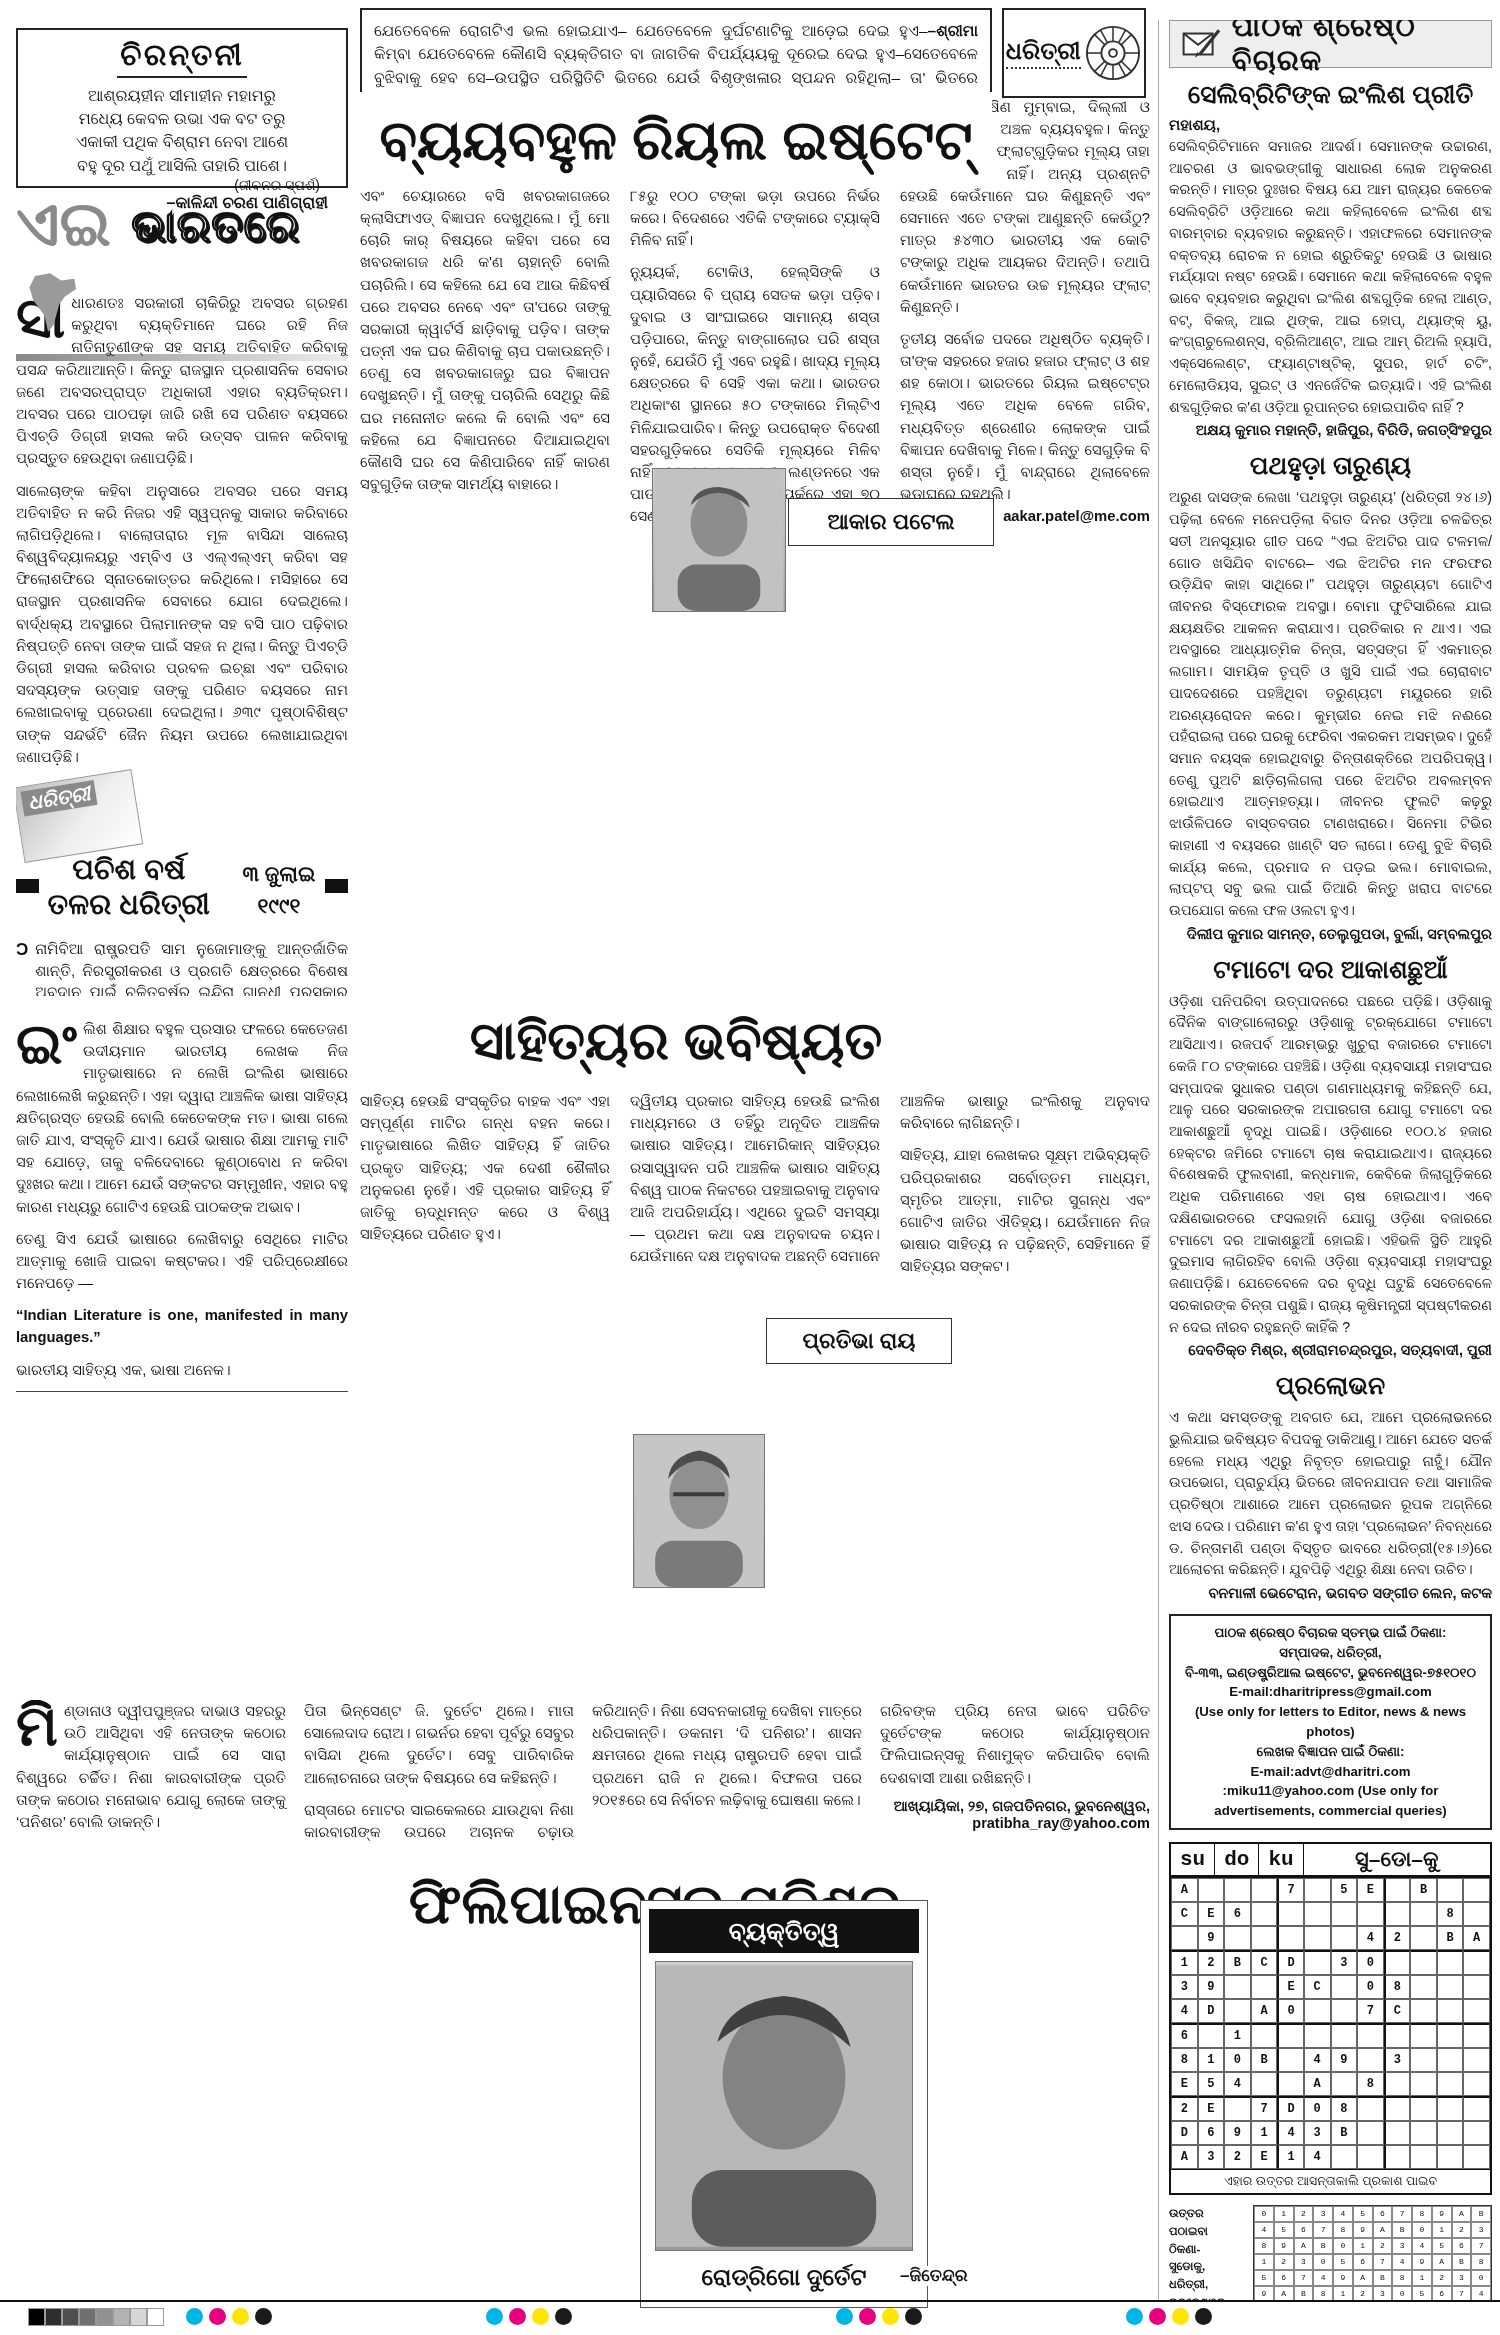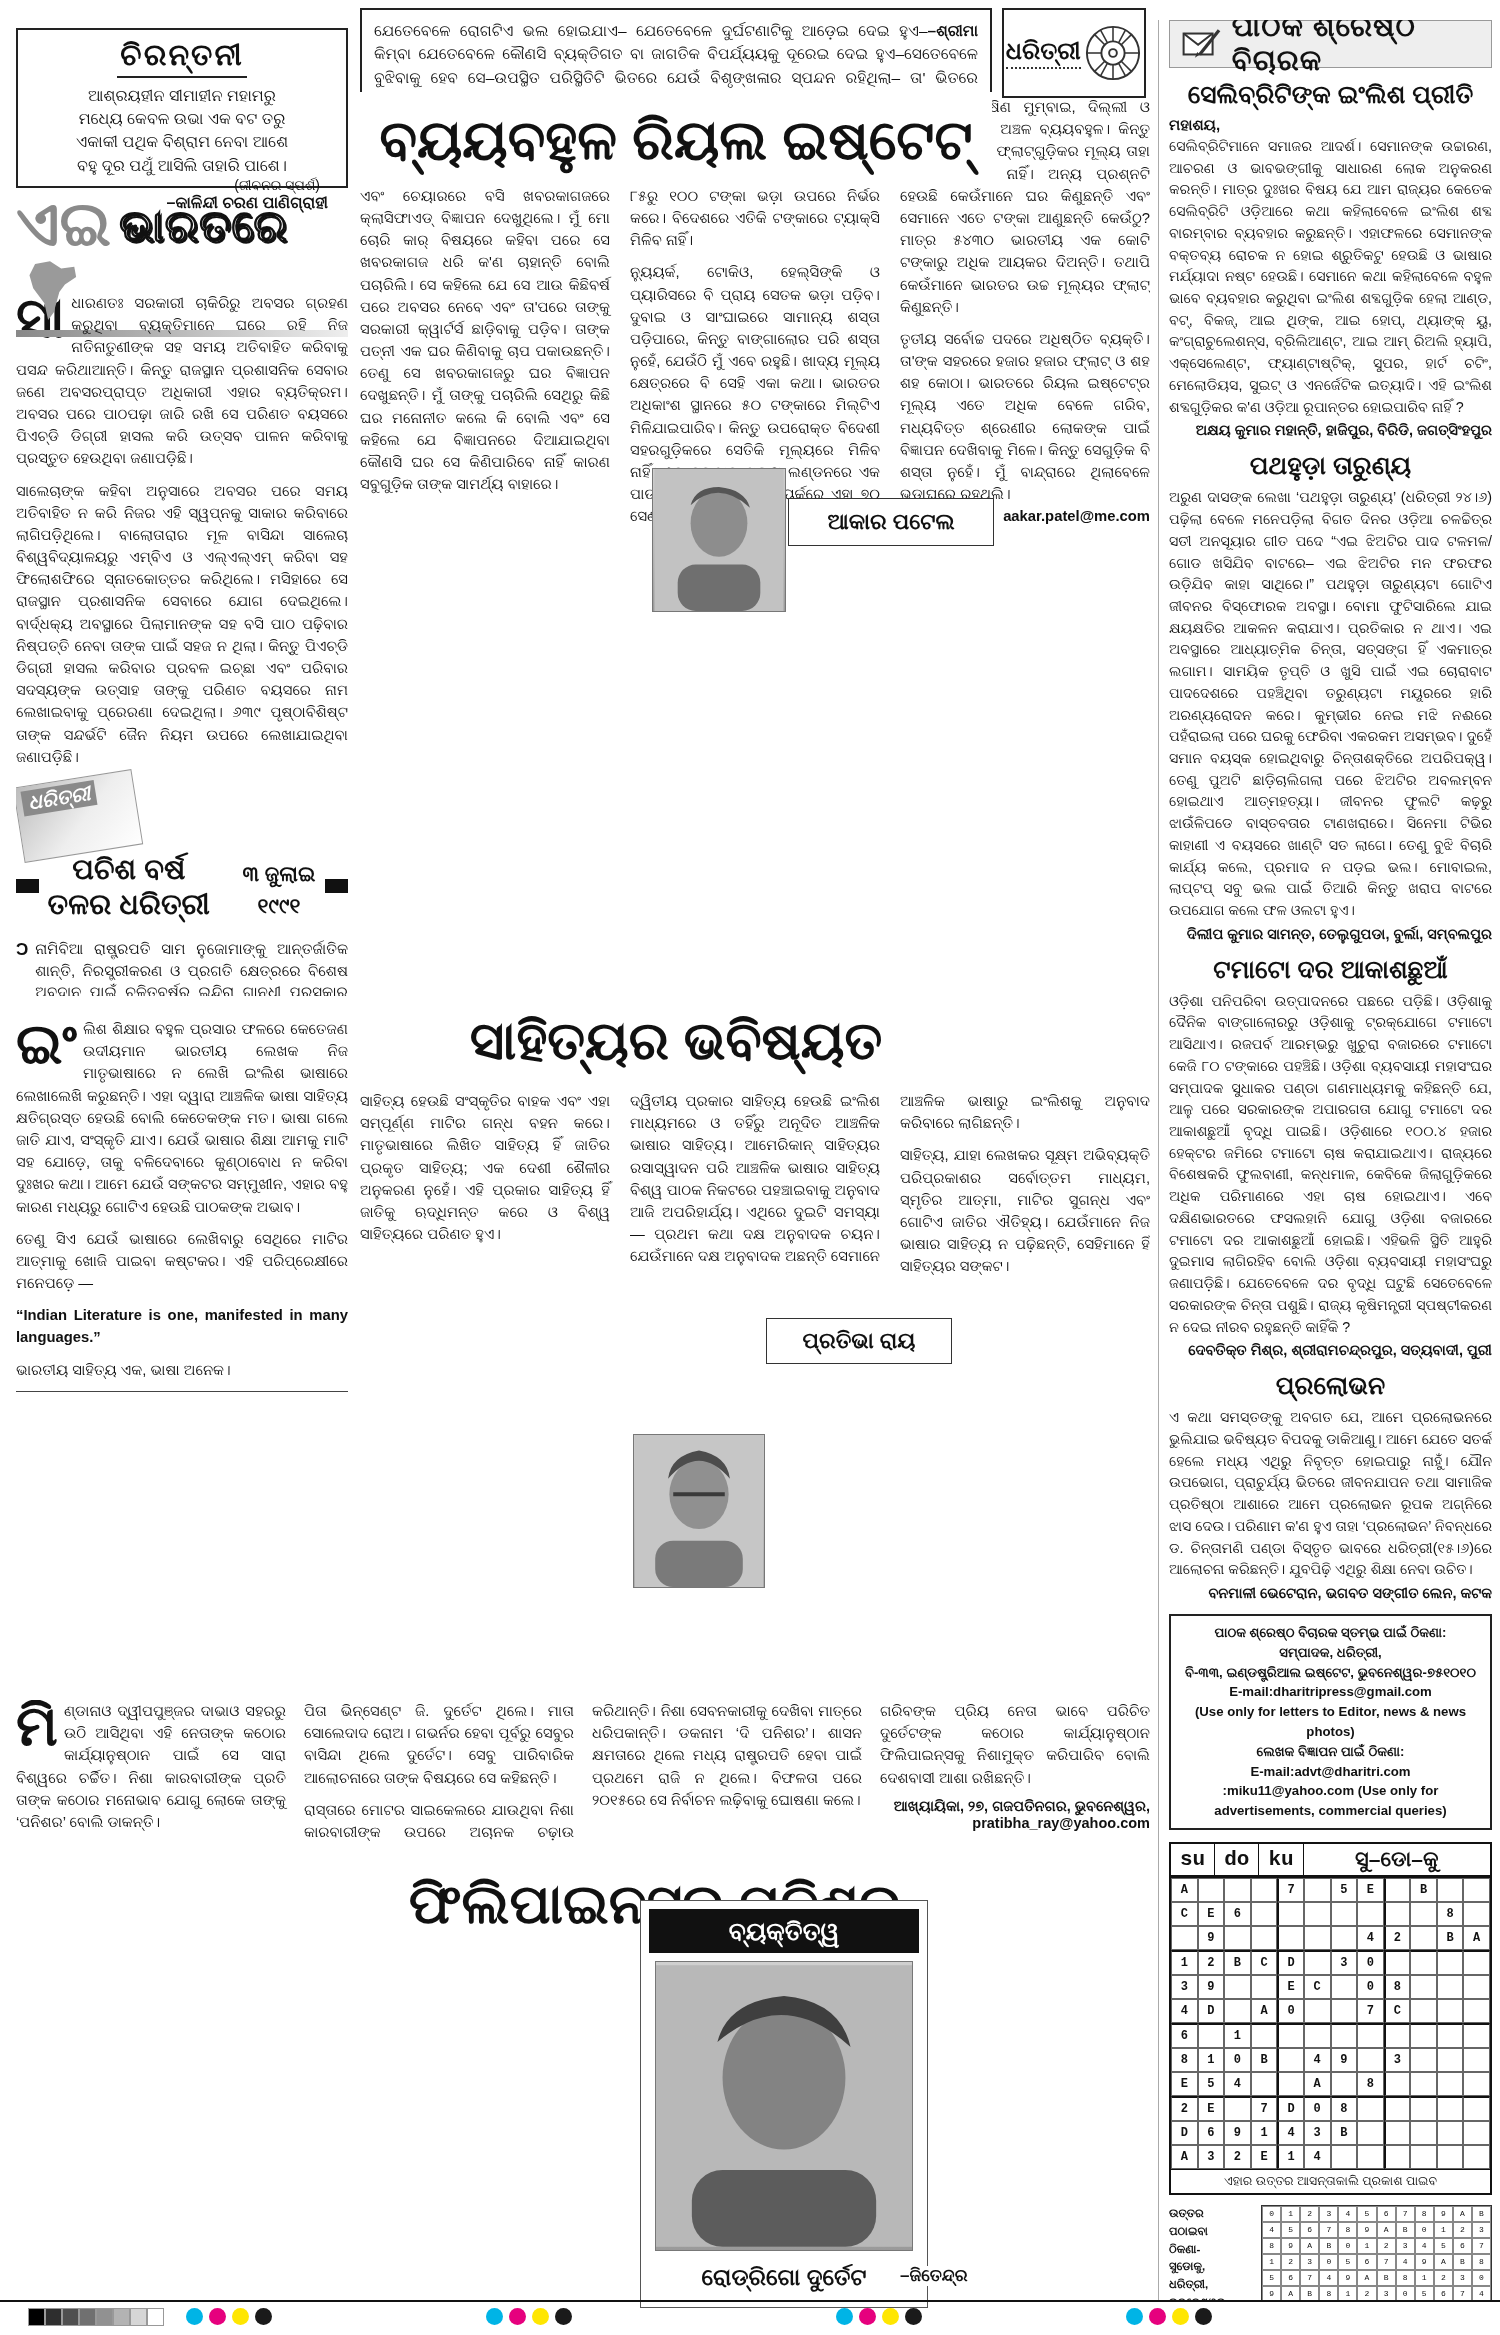--- a/index.html
+++ b/index.html
@@ -45,21 +45,21 @@
   #sudhead .c{font-size:21px;font-weight:bold;padding:4px 9px;border-right:1.5px solid #111;font-family:"Liberation Mono","DejaVu Sans Mono",monospace;}
   #sudhead .lbl{flex:1;display:flex;align-items:center;justify-content:center;font-size:21px;font-weight:bold;}
   .sgrid{display:grid;grid-template-columns:repeat(12,1fr);border-top:1px solid #111;}
   .sgrid div{border:0.5px solid #666;height:22px;display:flex;align-items:center;justify-content:center;
              font-size:12px;font-weight:bold;font-family:"Liberation Mono","DejaVu Sans Mono",monospace;}
   .sgrid div:nth-child(12n+5),.sgrid div:nth-child(12n+9){border-left:2px solid #111;}
   .sgrid div:nth-child(n+37):nth-child(-n+48),
   .sgrid div:nth-child(n+73):nth-child(-n+84),
   .sgrid div:nth-child(n+109):nth-child(-n+120){border-top:2px solid #111;}
   #sudnote{font-size:12.5px;text-align:center;padding:4px 2px;border-top:1.5px solid #111;}
-  #sudbottom{display:flex;gap:8px;margin-top:10px;}
+  #sudbottom{display:flex;margin-top:10px;}
   #sidelines{width:84px;font-size:11.5px;line-height:1.55;font-weight:bold;}
   #ansblock{flex:1;}
   .agrid{display:grid;grid-template-columns:repeat(12,1fr);border:1.5px solid #333;}
   .agrid div{border:0.5px solid #888;height:14px;display:flex;align-items:center;justify-content:center;
              font-size:8px;font-family:"Liberation Mono","DejaVu Sans Mono",monospace;}
 
   
   .bigh{background:#fff;text-align:center;font-weight:bold;}
   #head1{left:360px;top:92px;width:632px;height:96px;font-size:55px;line-height:96px;}
   #head2{left:360px;top:995px;width:632px;height:92px;font-size:53px;line-height:92px;}
@@ -78,21 +78,21 @@
   .photo svg{position:absolute;left:0;top:0;width:100%;height:100%;}
   .capbox{border:1.5px solid #333;background:#fff;display:flex;align-items:center;justify-content:center;
           font-size:22px;font-weight:bold;}
   #fig3{left:640px;top:1900px;width:288px;height:408px;border:1px solid #555;background:#fff;box-sizing:border-box;}
   #fig3 .tag{background:#111;color:#fff;font-size:25px;font-weight:bold;text-align:center;height:44px;line-height:44px;margin:8px;}
   #fig3 .ph{margin:0 14px;height:288px;}
   #fig3 .cap{font-size:23px;font-weight:bold;text-align:center;line-height:52px;}
 
   
   #eib{left:16px;top:196px;width:332px;height:800px;overflow:hidden;}
-  #eiblogo{display:flex;align-items:flex-end;gap:8px;height:86px;}
+  #eiblogo{display:flex;align-items:flex-end;gap:20px;height:86px;}
   #eiblogo .e1{font-size:62px;font-weight:bold;color:#8a8a8a;line-height:0.9;}
   #eiblogo .e2{font-size:44px;font-weight:bold;letter-spacing:1px;-webkit-text-stroke:1px #111;color:#fff;text-shadow:2px 2px 0 #111;}
   #eiblogo .bar{height:7px;background:linear-gradient(90deg,#888,#eee);flex:0 0 100%;}
   .lcol-body{font-size:14.8px;line-height:1.5;text-align:justify;margin-top:10px;}
 
   
   #years{position:relative;margin-top:16px;height:140px;}
   #years .paper{position:absolute;left:2px;top:-6px;width:118px;height:74px;background:linear-gradient(135deg,#bbb 0%,#eee 55%,#fff 100%);
                 border:1px solid #999;transform:rotate(-9deg);overflow:hidden;}
   #years .paper span{display:block;margin:4px 6px;font-size:20px;font-weight:bold;font-style:italic;color:#fff;

